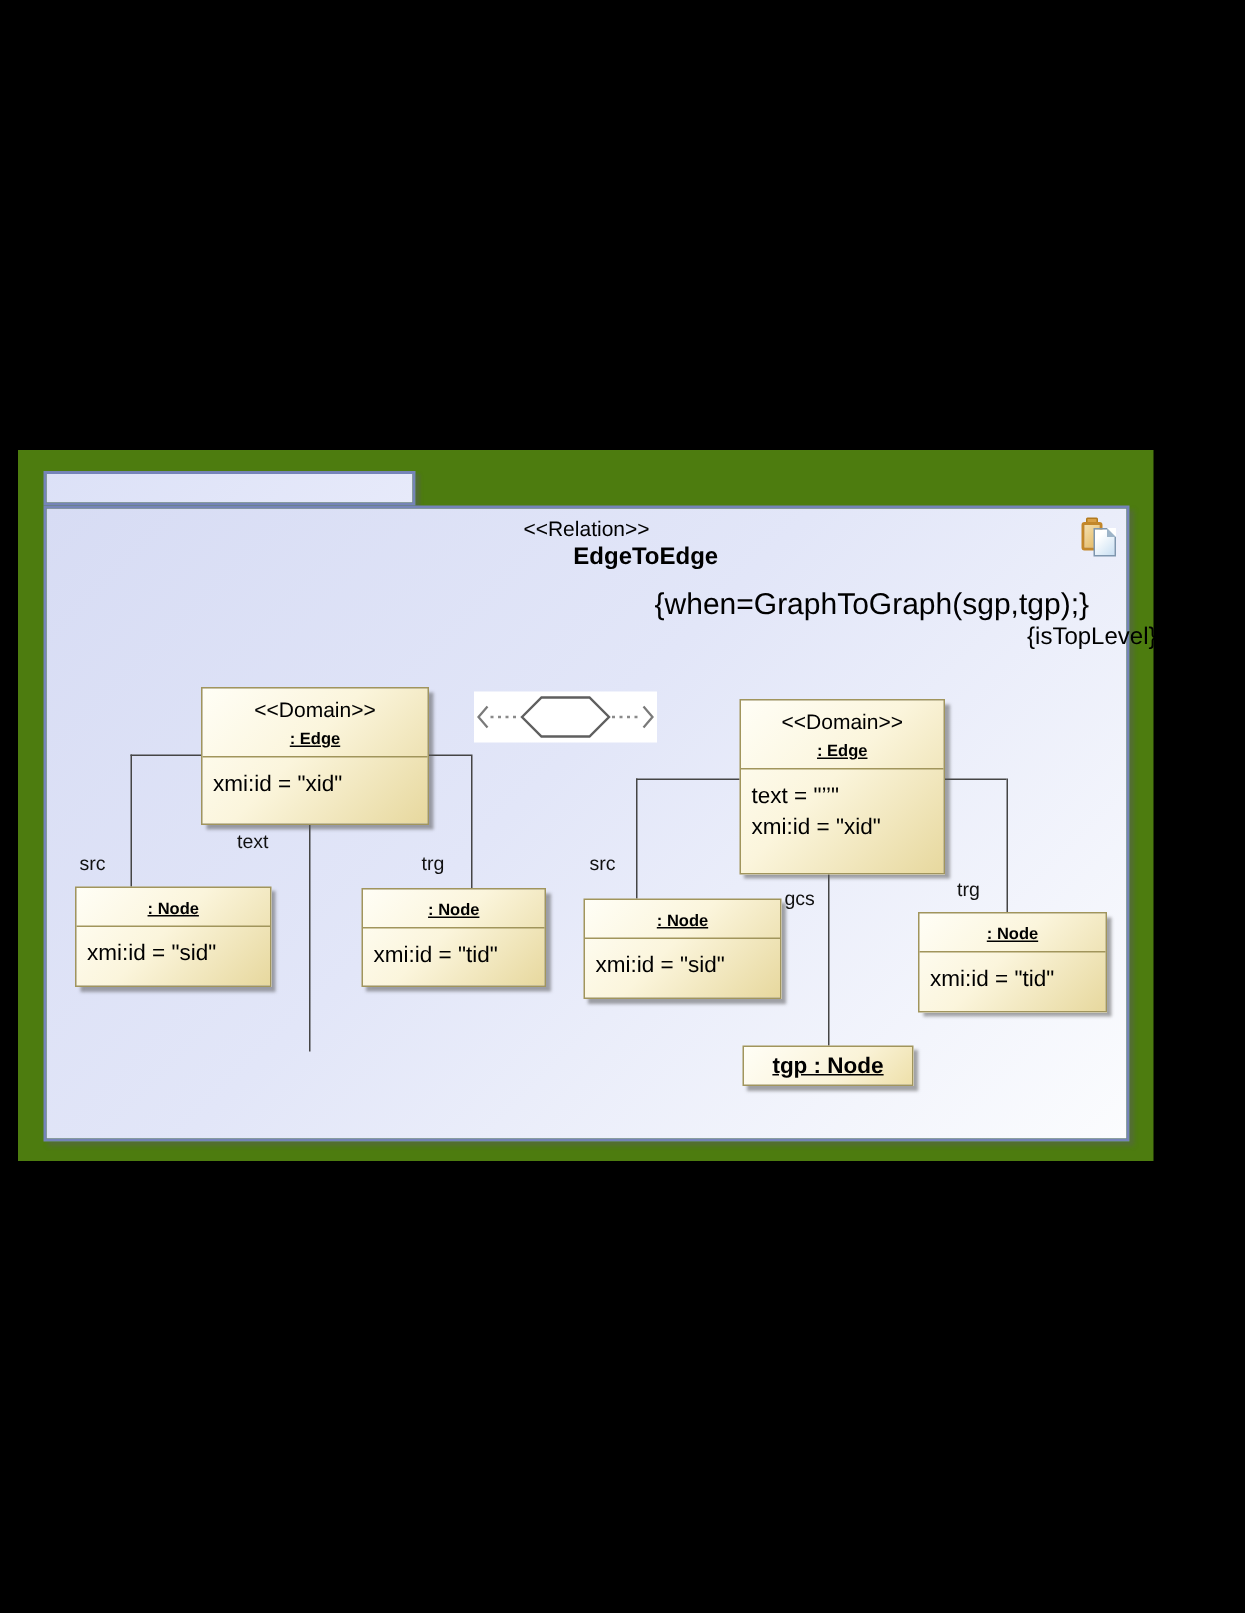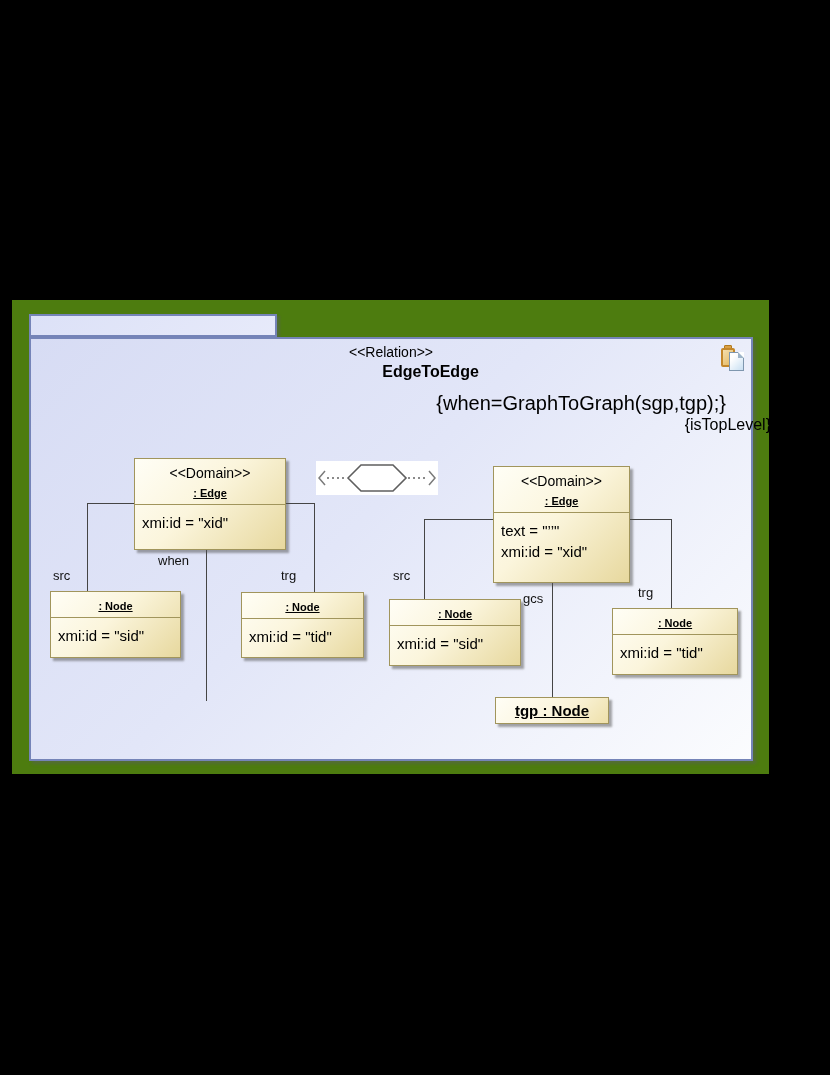--- a/index.html
+++ b/index.html
@@ -113,21 +113,21 @@
   <div class="edge-line" style="left:274px;top:203px;width:28px;height:1px;"></div>
   <div class="edge-line" style="left:302px;top:203px;width:1px;height:89px;"></div>
 
   <div class="edge-line" style="left:412px;top:219px;width:69px;height:1px;"></div>
   <div class="edge-line" style="left:412px;top:219px;width:1px;height:80px;"></div>
   <div class="edge-line" style="left:540px;top:283px;width:1px;height:114px;"></div>
   <div class="edge-line" style="left:618px;top:219px;width:41px;height:1px;"></div>
   <div class="edge-line" style="left:659px;top:219px;width:1px;height:89px;"></div>
 
   <div class="edge-label" style="left:41px;top:268px;">src</div>
-  <div class="edge-label" style="left:146px;top:253px;">when</div>
+  <div class="edge-label" style="left:146px;top:253px;">text</div>
   <div class="edge-label" style="left:269px;top:268px;">trg</div>
   <div class="edge-label" style="left:381px;top:268px;">src</div>
   <div class="edge-label" style="left:511px;top:291px;">gcs</div>
   <div class="edge-label" style="left:626px;top:285px;">trg</div>
 
   <div class="uml-box" style="left:122px;top:158px;width:152px;height:92px;">
     <div class="hdr">
       <div class="stereo">&lt;&lt;Domain&gt;&gt;</div>
       <div class="bname">: Edge</div>
     </div>

